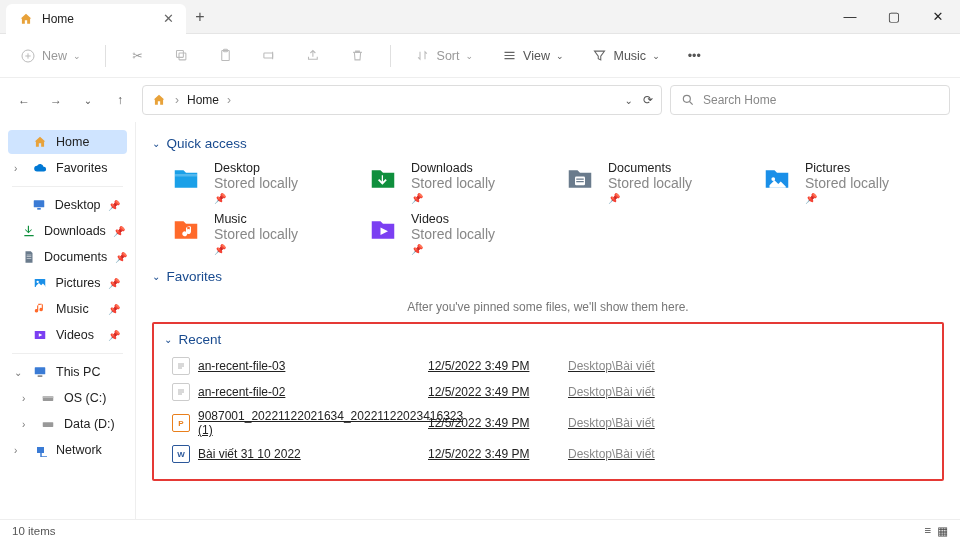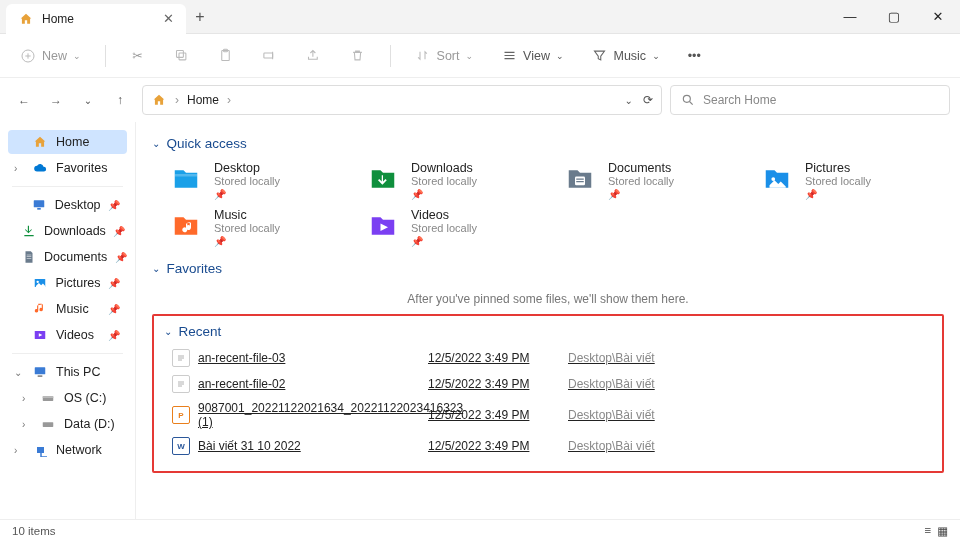--- a/index.html
+++ b/index.html
@@ -37,21 +37,21 @@
   .sb-icon { width: 16px; height: 16px; display:flex; align-items:center; justify-content:center; font-size: 13px; }
 
   .main { flex: 1; padding: 10px 16px; overflow: auto; position: relative; }
   .section-head { display: flex; align-items: center; gap: 6px; color: #194b8f; font-size: 13.5px; margin: 4px 0 10px; }
   .section-head .chev { font-size: 10px; }
 
   .qa-grid { display: grid; grid-template-columns: repeat(4, 1fr); gap: 8px 12px; margin-bottom: 14px; padding-left: 16px; }
   .qa-item { display: flex; gap: 10px; align-items: flex-start; }
   .qa-icon { width: 36px; height: 36px; display:flex; align-items:center; justify-content:center; border-radius: 4px; }
   .qa-name { font-size: 12.5px; font-weight: 500; }
-  .qa-sub { font-size: 11px; color: #888; }
+  .qa-sub { font-size: 14px; color: #888; }
   .qa-pin { font-size: 10px; color: #aaa; margin-top: 2px; }
 
   .fav-empty { text-align: center; color: #777; font-size: 12px; margin: 16px 0 8px; }
 
   .recent-box { border: 2.5px solid #e53935; border-radius: 2px; padding: 8px 10px 12px; margin-top: 4px; }
   .recent-row { display: grid; grid-template-columns: 26px 230px 140px 1fr; align-items: center; padding: 4px 8px; font-size: 12px; text-decoration: underline; }
   .recent-row .loc { color: #888; }
   .file-icon { width: 18px; height: 18px; display:inline-flex; align-items:center; justify-content:center; border-radius:2px; }
 
   .status { position: absolute; bottom: 0; left: 0; right: 0; height: 22px; display: flex; align-items: center; padding: 0 12px; font-size: 11.5px; border-top: 1px solid #eee; background: #fff; color: #555; }

